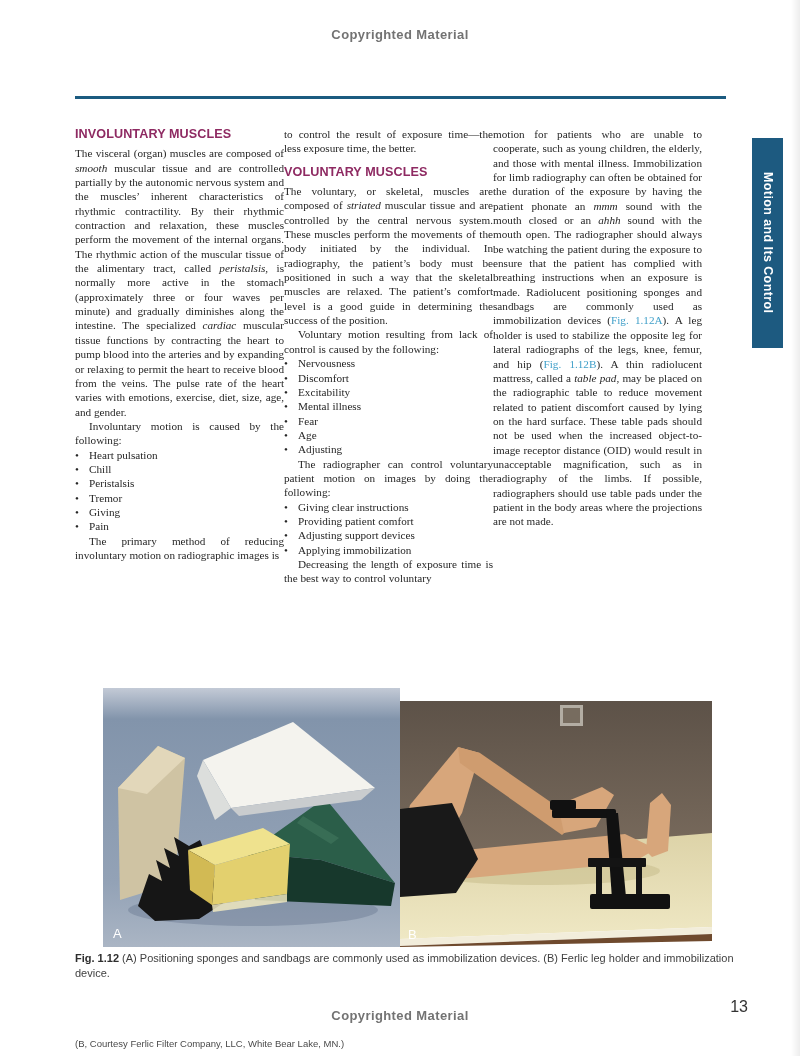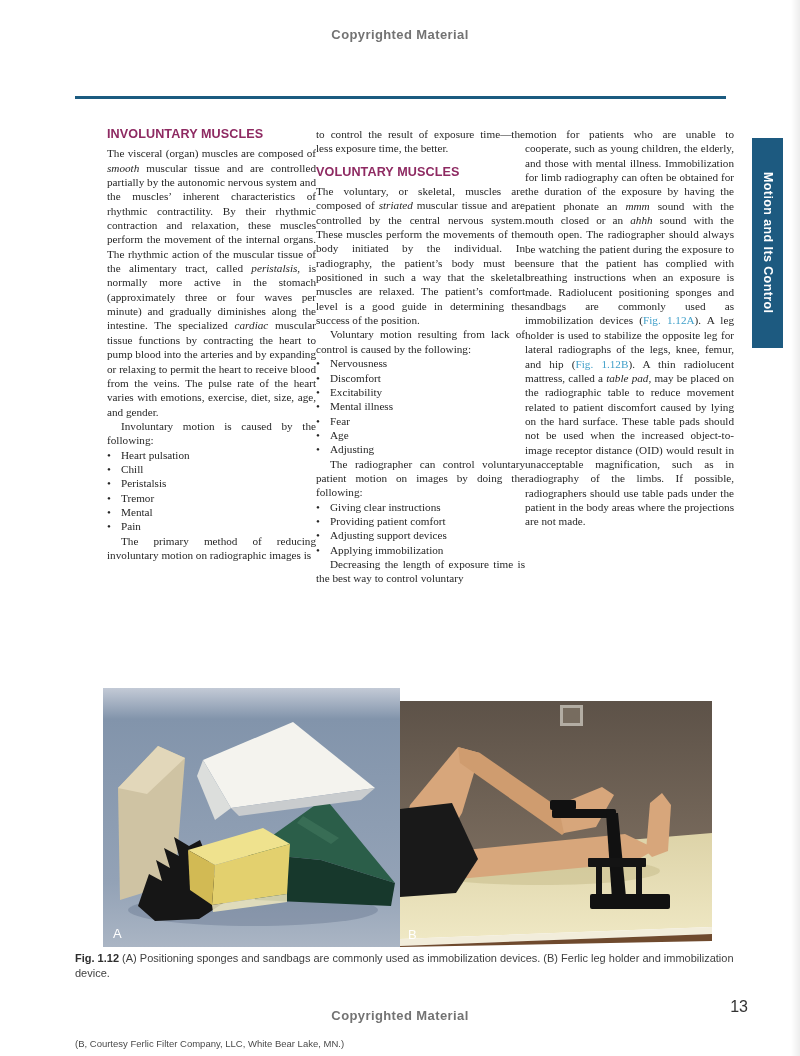--- a/index.html
+++ b/index.html
@@ -2,21 +2,21 @@
 <html><head>
 <meta charset="utf-8">
 <style>
   html,body{margin:0;padding:0;background:#ffffff;}
   body{width:800px;height:1056px;position:relative;font-family:"Liberation Serif",serif;color:#262626;overflow:hidden;}
   .scan-edge{position:absolute;right:0;top:0;width:9px;height:1056px;background:linear-gradient(to right,#ffffff,#ededed);}
   .copyright{position:absolute;width:100%;text-align:center;font-family:"Liberation Sans",sans-serif;font-weight:bold;font-size:13px;letter-spacing:.4px;color:#737373;}
   .copyright.top{top:27px;}
   .copyright.bottom{top:1008px;}
   .top-rule{position:absolute;left:75px;top:96px;width:651px;height:3px;background:#1b5b80;}
-  .columns{position:absolute;left:75px;top:127px;width:657px;display:flex;gap:0;margin-left:32px;}
+  .columns{position:absolute;left:75px;top:127px;width:657px;display:flex;gap:0;}
   .col{width:209px;font-size:11.2px;line-height:14.35px;text-align:justify;}
   .col p{margin:0;}
   .col p.indent{text-indent:14px;}
   h2.sect{font-family:"Liberation Sans",sans-serif;font-size:12.6px;font-weight:bold;color:#8e2a62;margin:0 0 5px 0;letter-spacing:.1px;}
   h2.sect.mt{margin-top:9px;}
   .li{display:flex;text-align:left;}
   .li .bullet{width:14px;flex:0 0 14px;}
   em{font-style:italic;}
   .fig-link{color:#3f9fc9;}
   .side-tab{position:absolute;left:752px;top:138px;width:31px;height:210px;background:#1d5a80;color:#ffffff;
@@ -61,21 +61,21 @@
         <div class="li">
           <span class="bullet">•</span>
           <span>Peristalsis</span>
         </div>
         <div class="li">
           <span class="bullet">•</span>
           <span>Tremor</span>
         </div>
         <div class="li">
           <span class="bullet">•</span>
-          <span>Mental</span>
+          <span>Giving</span>
         </div>
         <div class="li">
           <span class="bullet">•</span>
           <span>Pain</span>
         </div>
       </div>
     <p class="indent">The primary method of reducing involuntary motion on radiographic images is</p>
   </div>
 
   <div class="col">

